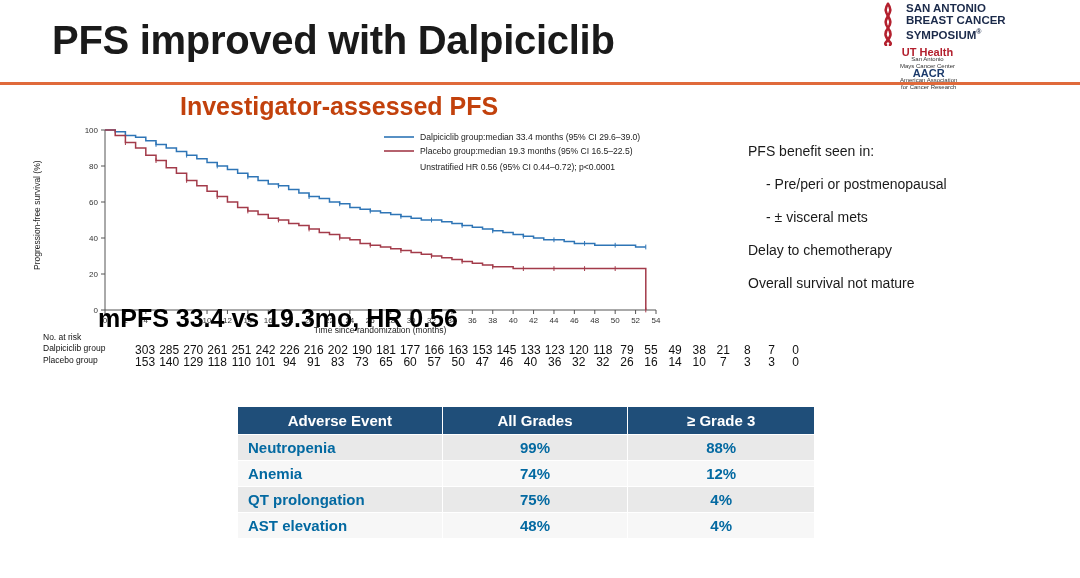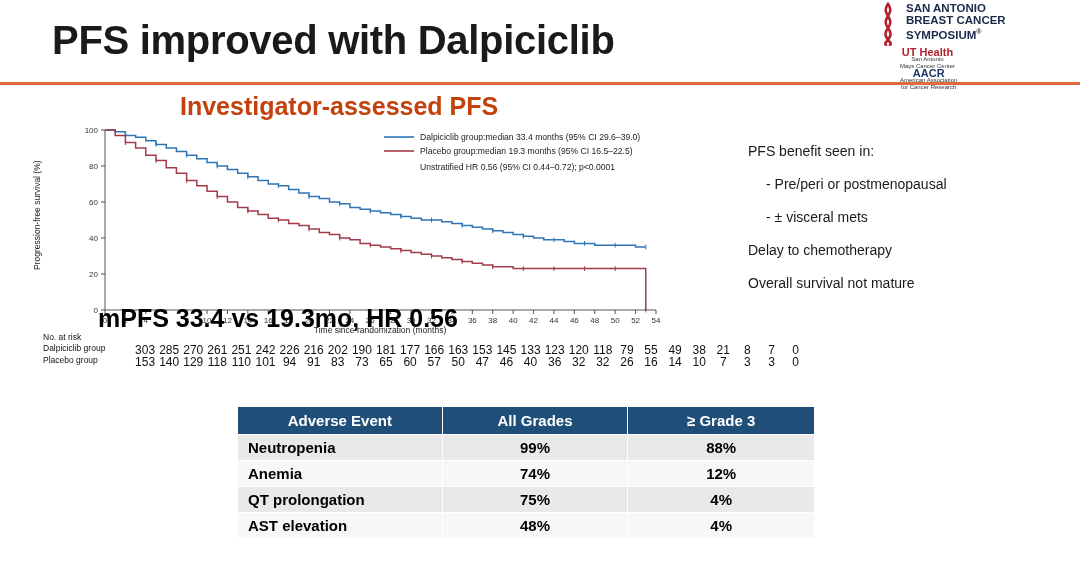--- a/index.html
+++ b/index.html
@@ -45,21 +45,21 @@
   #bullets{position:absolute;left:748px;top:135px;width:330px;color:#1a1a1a;font-size:14px;line-height:33px;}
   #bullets .indent{padding-left:18px;}
 
   
   #ae-table{position:absolute;left:237px;top:406px;width:578px;border-collapse:collapse;}
   #ae-table th{
     background:#1f4e79;color:#fff;font-size:15px;font-weight:bold;text-align:center;
     padding:5px 4px;border:1px solid #ffffff;
   }
   #ae-table td{
-    font-size:15px;padding:4px 4px;border:1px solid #ffffff;color:#000000;
+    font-size:15px;padding:4px 4px;border:1px solid #ffffff;color:#0369a1;
   }
   #ae-table td.name{text-align:left;padding-left:10px;font-weight:bold;}
   #ae-table td.num{text-align:center;font-weight:bold;margin-left:8px;}
   #ae-table tbody tr:nth-child(odd){background:#e9e9e9;}
   #ae-table tbody tr:nth-child(even){background:#f7f7f7;}
   #ae-table col.c1{width:205px;}
   #ae-table col.c2{width:186px;}
   #ae-table col.c3{width:187px;}
 </style>
 </head>

